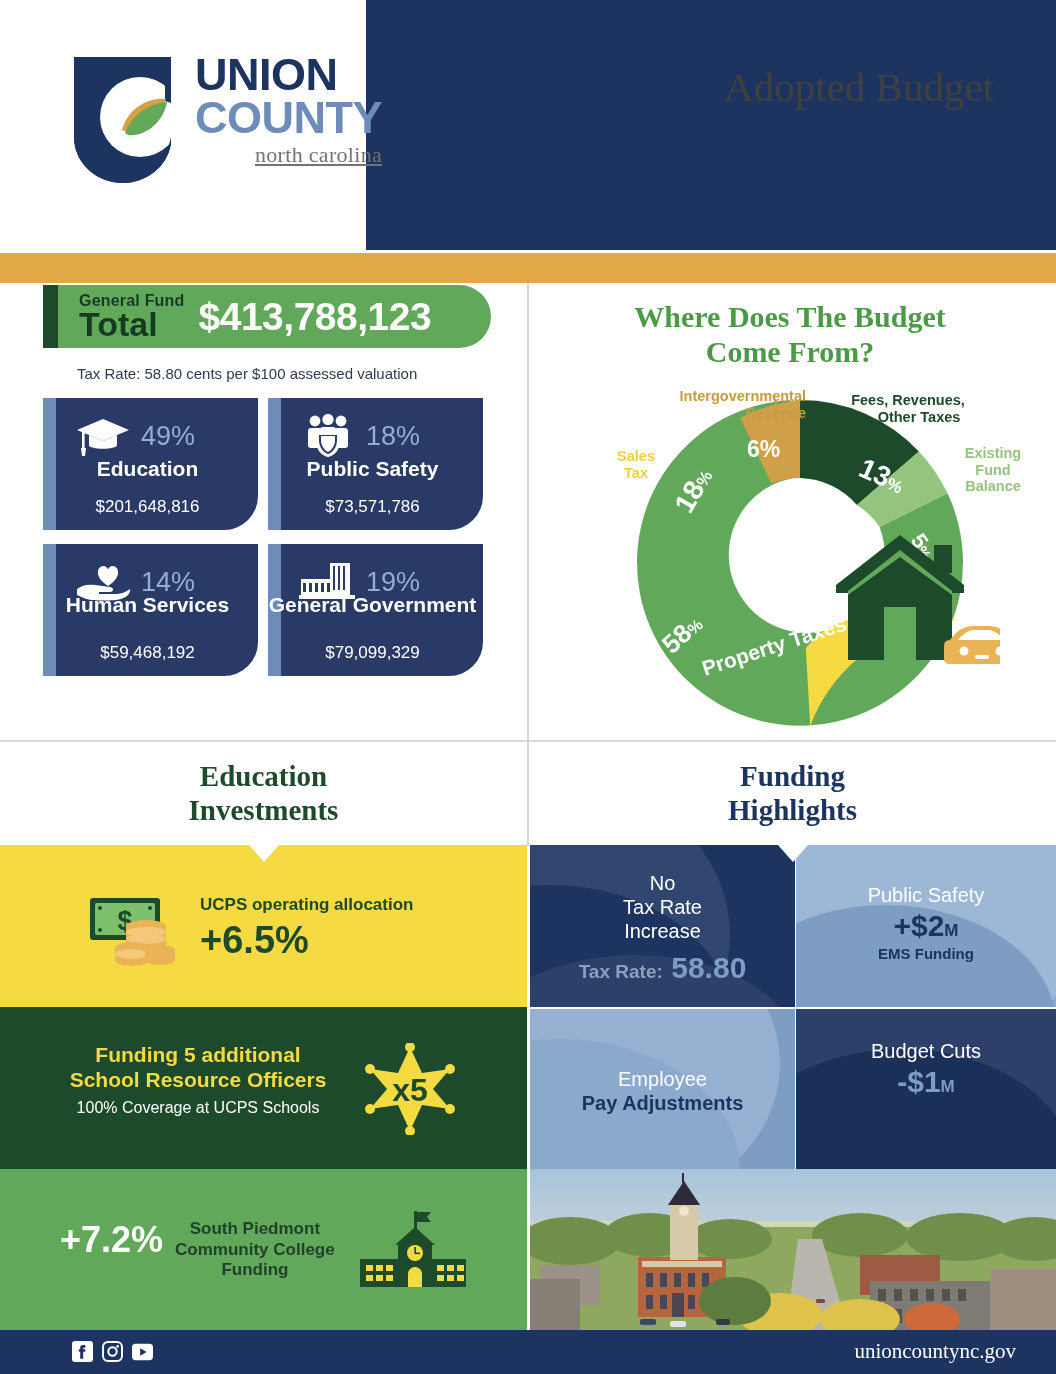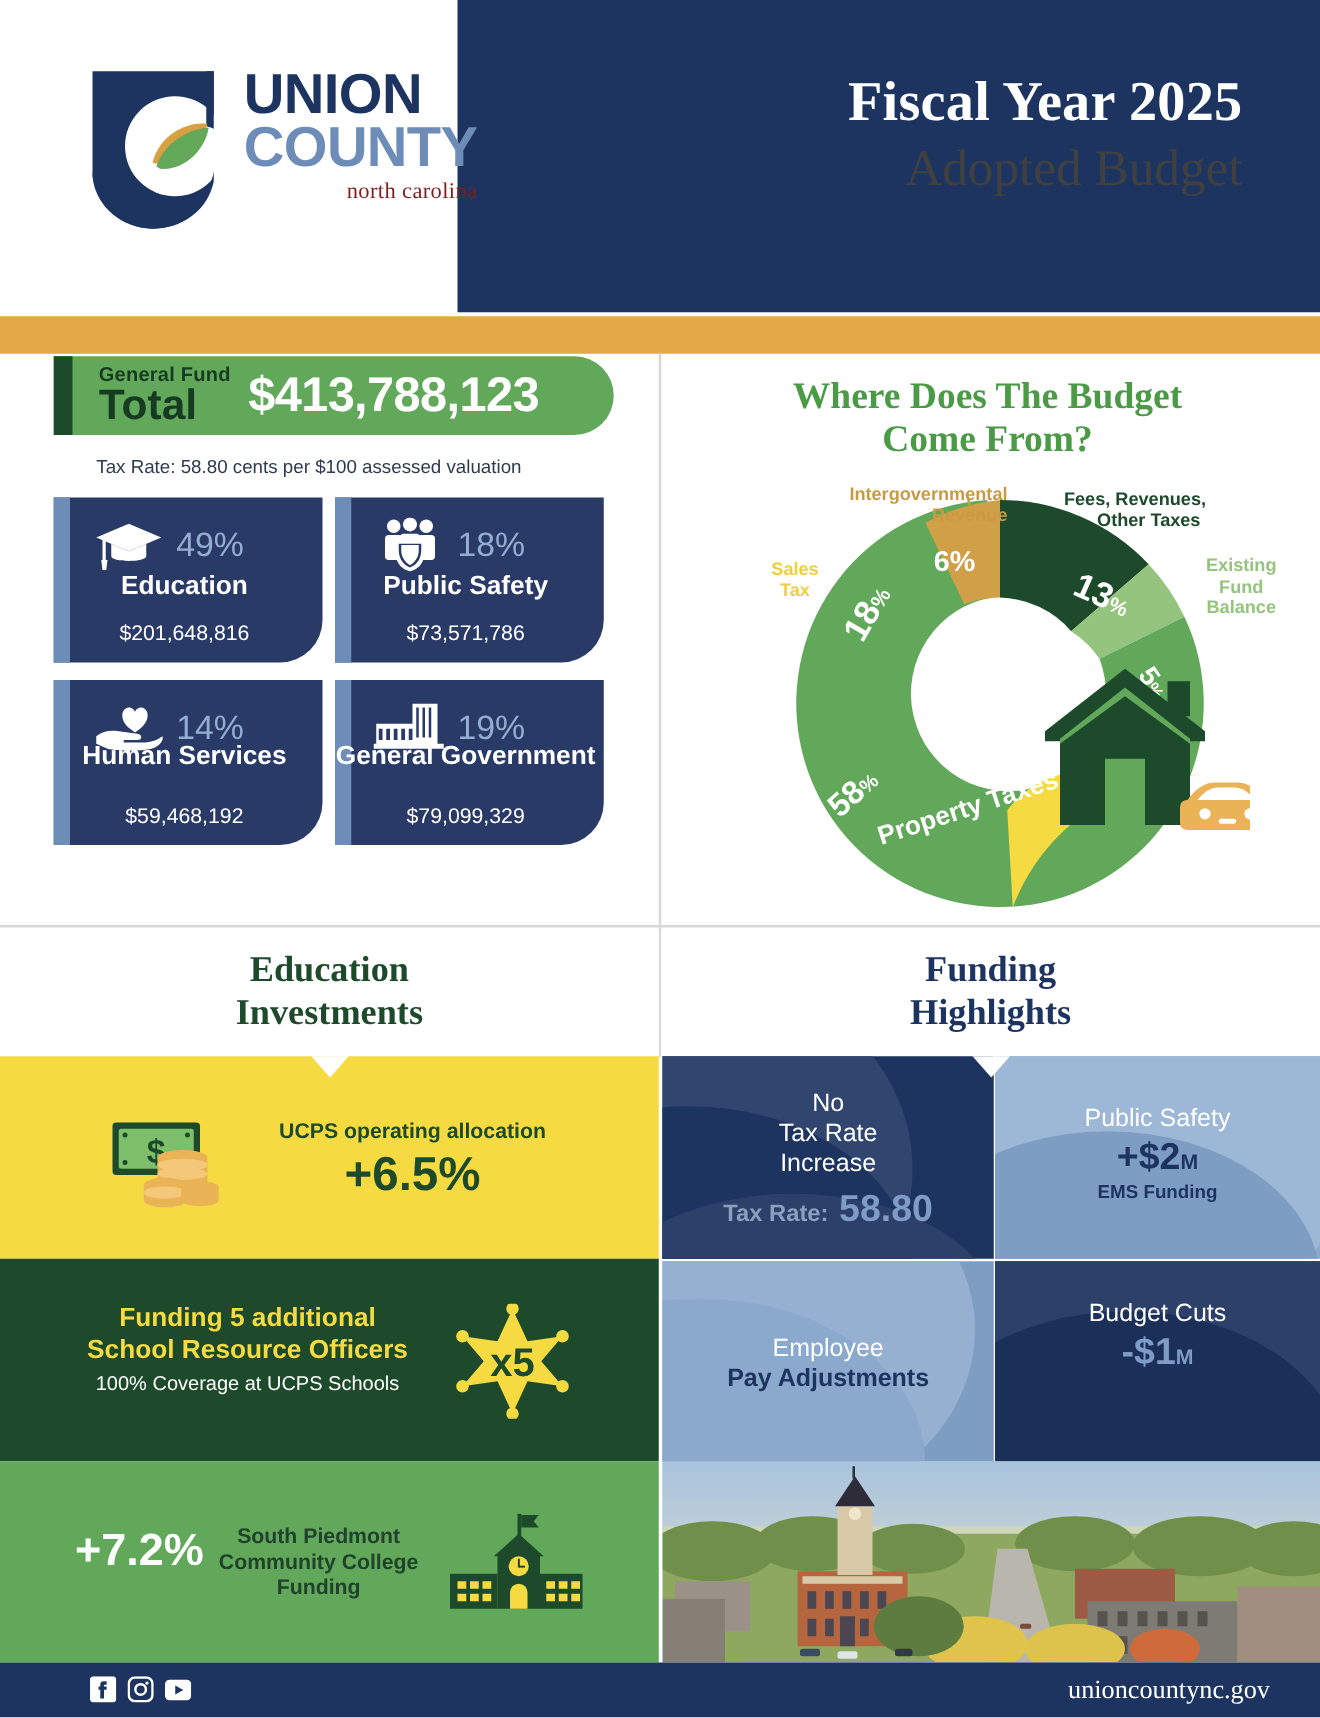--- a/index.html
+++ b/index.html
@@ -21,22 +21,22 @@
   .fy-sub{font-family:"Liberation Serif", serif;color:#404040;font-size:41px;line-height:1.15;margin-top:6px;}
 
   
   .logo{position:absolute;left:70px;top:55px;width:410px;height:140px;}
   .shield{position:absolute;left:0;top:0;width:105px;height:130px;}
   .logo-text{position:absolute;left:125px;top:-2px;}
   .lt-union{font-family:"Liberation Sans", sans-serif;font-weight:bold;font-size:45px;color:#1e3460;
       letter-spacing:-.5px;line-height:.96;}
   .lt-county{font-family:"Liberation Sans", sans-serif;font-weight:bold;font-size:45px;color:#6d8cb8;
       letter-spacing:-.5px;line-height:.96;}
-  .lt-nc{font-family:"Liberation Serif", serif;font-size:18px;color:#7f1d1d;text-align:right;
-      margin-top:3px;letter-spacing:.3px;}
+  .lt-nc{font-family:"Liberation Serif", serif;font-size:22px;color:#737373;text-align:right;
+      margin-top:3px;letter-spacing:.3px;text-decoration:underline;}
 
   
   .goldbar{position:absolute;left:0;top:253px;width:1056px;height:30px;background:#e3a847;}
 
   
   .vline{position:absolute;background:#d8d8d8;}
   .hline{position:absolute;background:#d8d8d8;}
 
   
   .total-pill{position:absolute;left:43px;top:285px;width:448px;height:63px;background:#62a85a;
@@ -70,21 +70,21 @@
   .sec-head{position:absolute;top:745px;width:527px;height:100px;background:#fff;text-align:center;}
   .sec-head .t{font-family:"Liberation Serif", serif;font-weight:bold;font-size:29px;line-height:1.16;padding-top:15px;}
   .notch{position:absolute;left:50%;margin-left:-15px;bottom:-17px;width:0;height:0;
       border-left:15px solid transparent;border-right:15px solid transparent;}
 
   
   .band{position:absolute;left:0;width:527px;}
   .band1{top:845px;height:162px;background:#f5da41;}
   .band2{top:1007px;height:162px;background:#1d4a2a;}
   .band3{top:1169px;height:161px;background:#62a85a;}
-  .b1-txt{position:absolute;left:200px;top:50px;width:260px;text-align:center;}
+  .b1-txt{position:absolute;left:200px;top:50px;width:260px;}
   .b1-l1{font-size:17px;font-weight:bold;color:#1d4a2a;}
   .b1-big{font-size:38px;font-weight:bold;color:#1d4a2a;margin-top:4px;}
   .b2-txt{position:absolute;left:38px;top:36px;width:320px;text-align:center;}
   .b2-l1{font-size:21px;font-weight:bold;color:#f5da41;line-height:1.18;}
   .b2-l2{font-size:16px;color:#ffffff;margin-top:6px;}
   .b3-txt{position:absolute;left:60px;top:50px;width:300px;display:flex;align-items:flex-start;}
   .b3-big{font-size:36px;font-weight:bold;color:#ffffff;}
   .b3-l{font-size:17px;font-weight:bold;color:#20412c;margin-left:12px;line-height:1.22;text-align:center;}
 
   
@@ -110,21 +110,20 @@
 <body>
 
 <div class="page">
 
   <div class="header">
     <div class="header-blue"></div>
     <div class="header-curve"></div>
     <div class="header-curve2"></div>
 
     <div class="title-wrap">
-      <div class="fy-title">Fiscal Year 2025</div>
       <div class="fy-sub">Adopted Budget</div>
     </div>
 
     <div class="logo">
       <svg class="shield" viewBox="0 0 105 130">
         <path d="M4 2 H101 V82 A49 46 0 0 1 52 128 A49 46 0 0 1 4 82 Z" fill="#1e3460"></path>
         <circle cx="70" cy="62" r="40" fill="#ffffff"></circle>
         <path d="M95 2 H101 V48 A42 42 0 0 0 95 46 Z" fill="#1e3460"></path>
         <path d="M101 90 A49 46 0 0 1 52 128 A49 46 0 0 1 4 86 L4 82 A49 46 0 0 0 101 82 Z" fill="#1e3460"></path>
         <path d="M52 75 C58 52 80 42 96 44 C92 58 72 74 54 76 Z" fill="#d8a042"></path>

